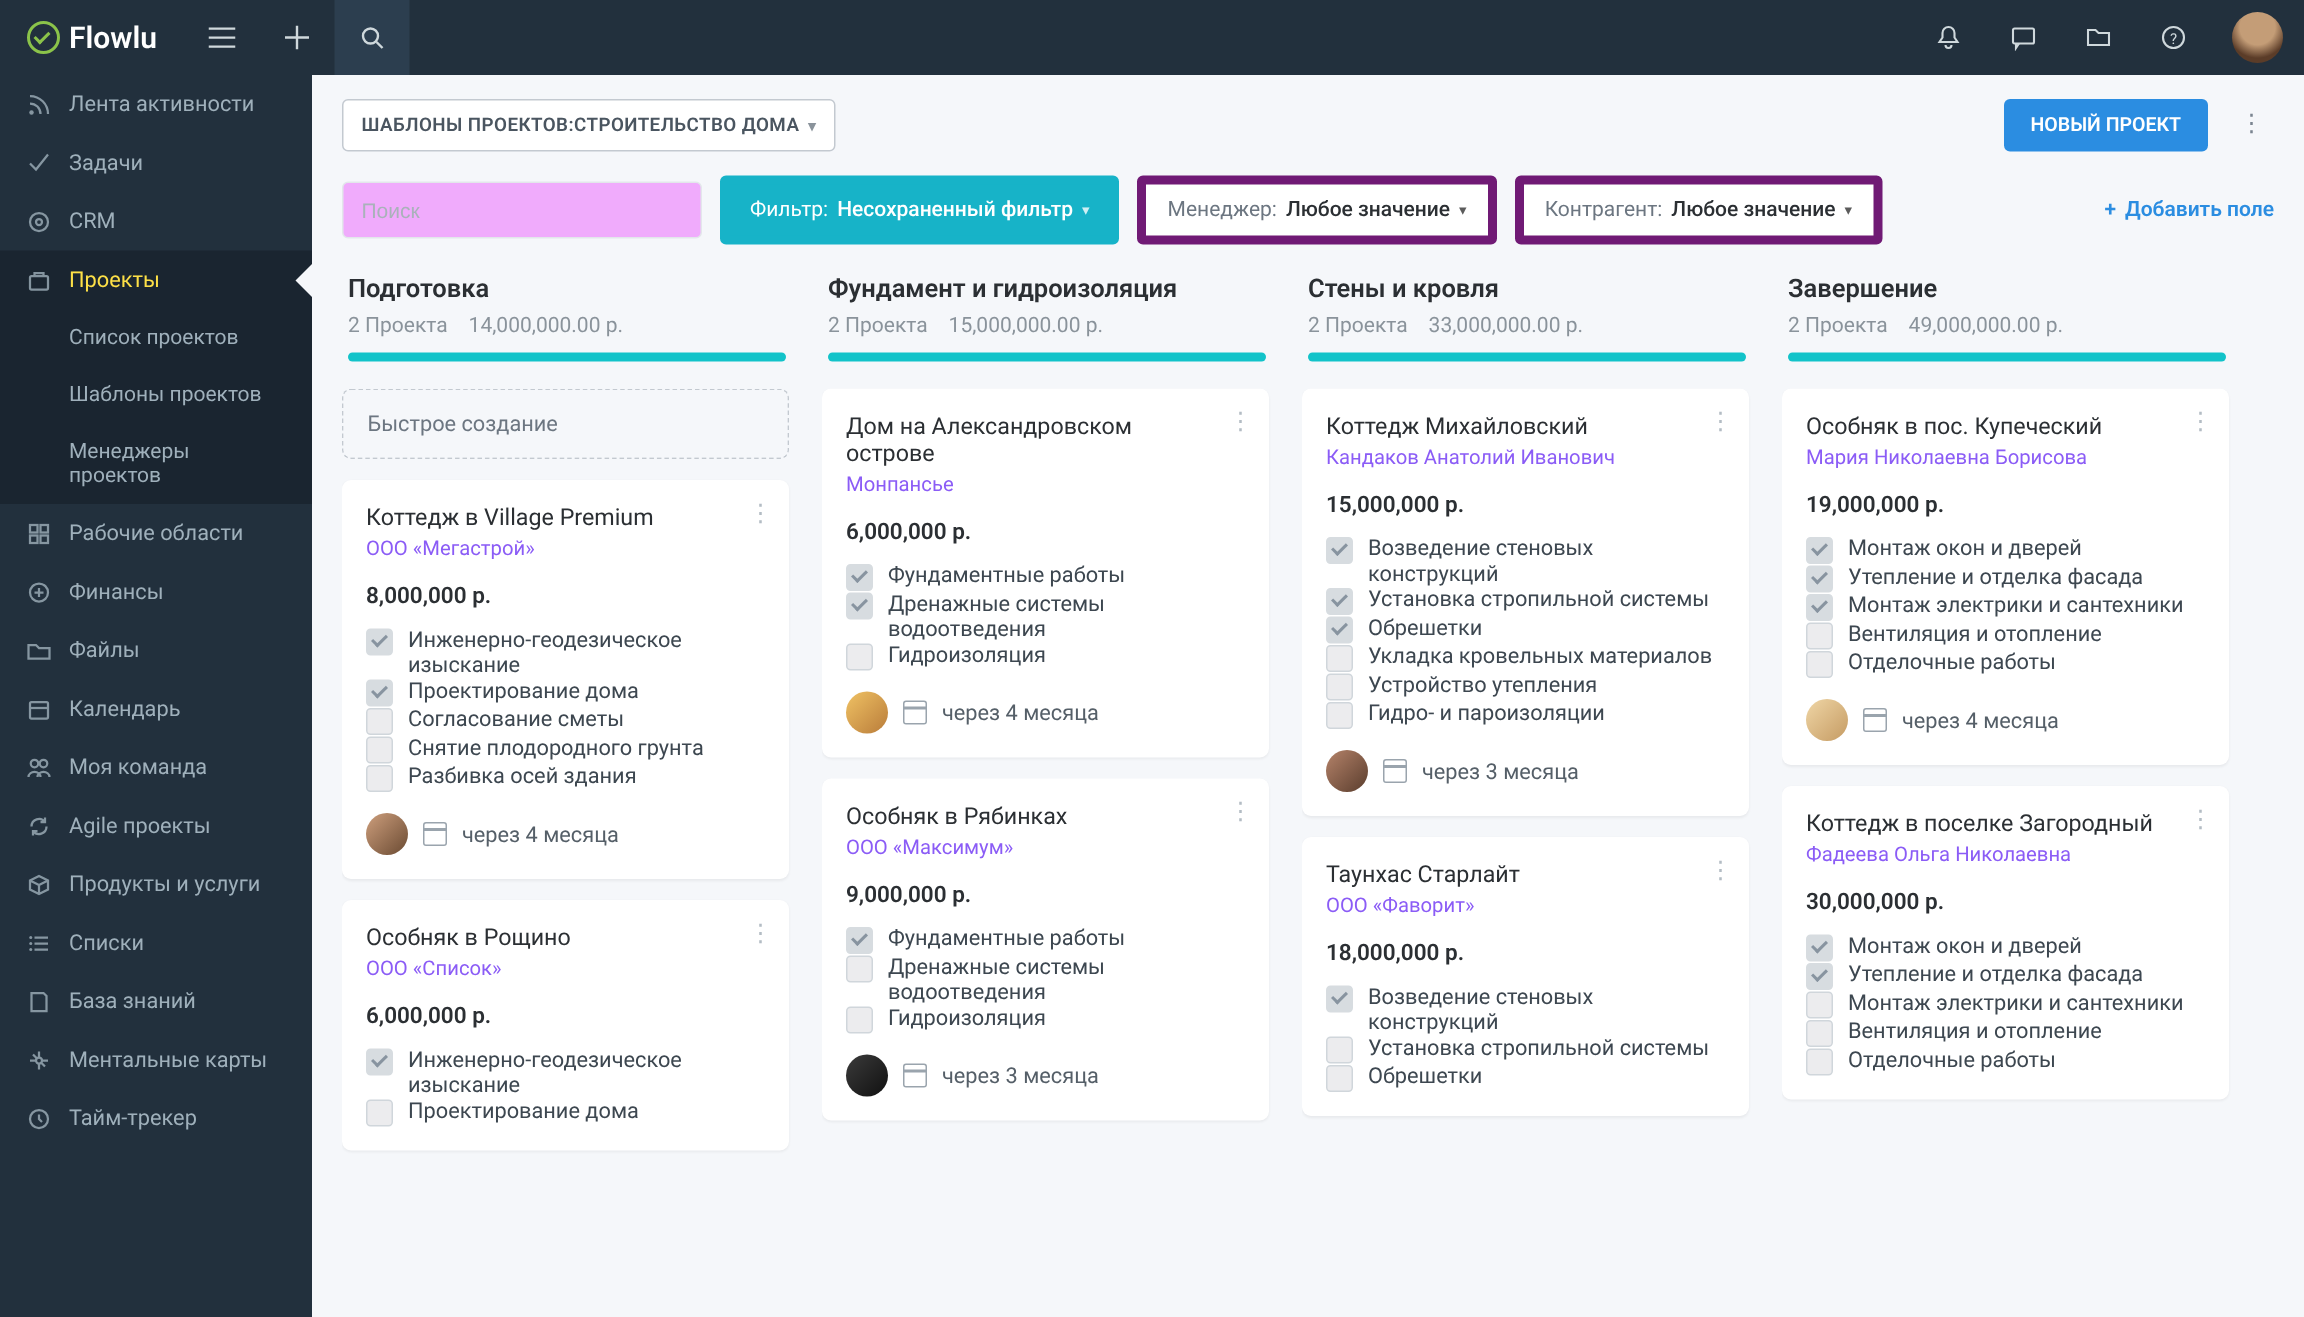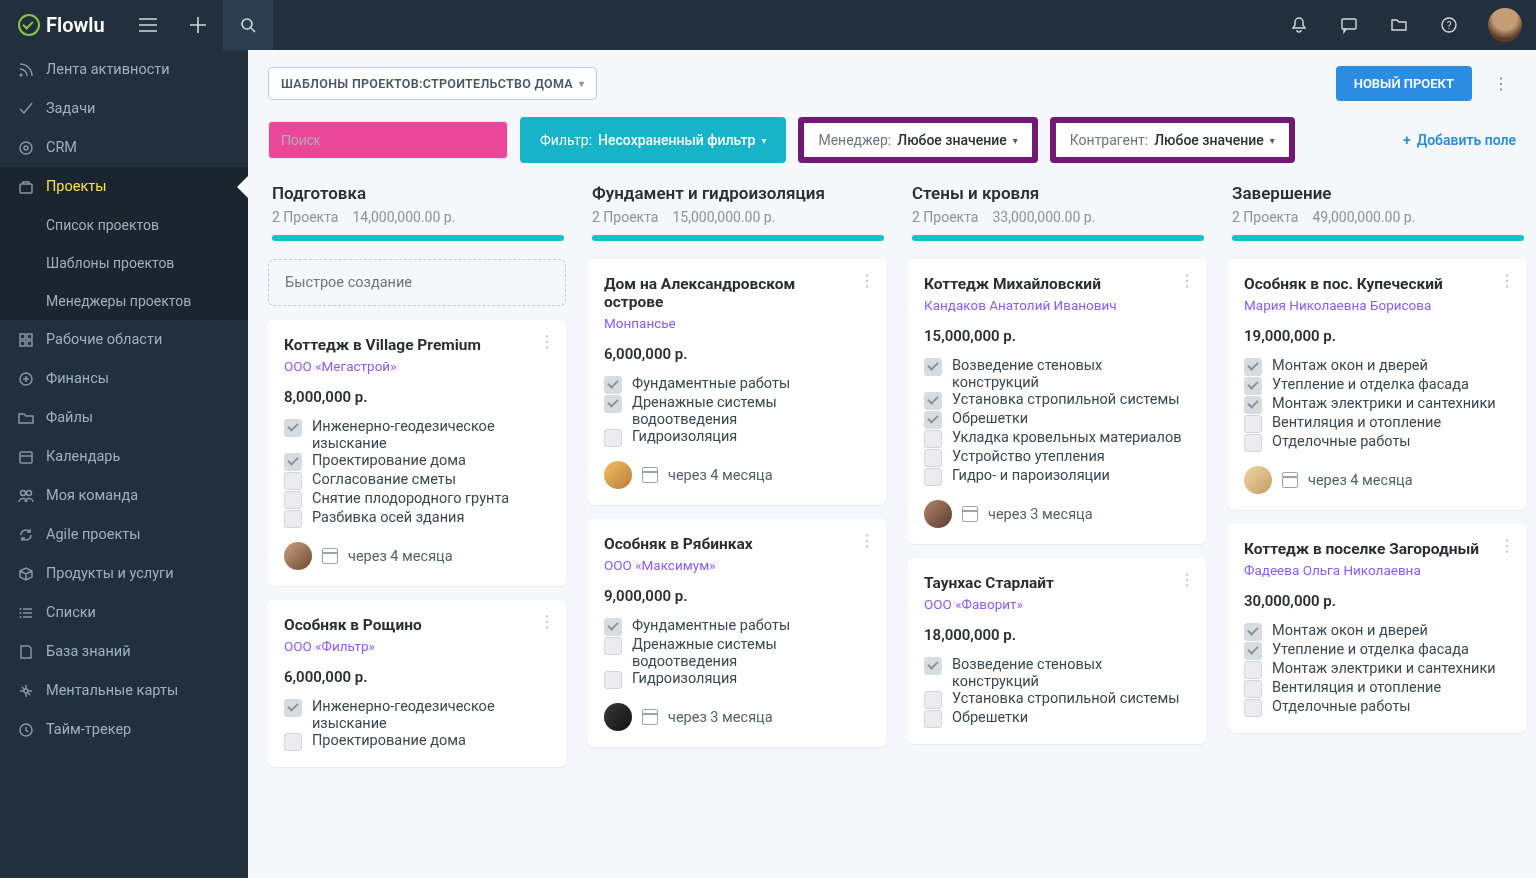--- a/index.html
+++ b/index.html
@@ -8,53 +8,53 @@
 .topbar { height: 50px; background: #22303d; display: flex; align-items: center; color: #cfd8dc; }
 .topbar .logo { display: flex; align-items: center; gap: 6px; padding: 0 18px; height: 50px; }
 .logo-mark { width: 22px; height: 22px; border: 2px solid #8bc34a; border-radius: 50%; position: relative; }
 .logo-mark::after { content: ""; position: absolute; left: 5px; top: 3px; width: 4px; height: 8px; border: solid #8bc34a; border-width: 0 2px 2px 0; transform: rotate(45deg); }
 .logo-text { font-size: 20px; font-weight: 600; color: #fff; }
 .topbar .tb-btn { width: 50px; height: 50px; display: flex; align-items: center; justify-content: center; cursor: pointer; color: #cfd8dc; }
 .topbar .tb-btn.dark { background: #2c3e4f; }
 .topbar .spacer { flex: 1; }
 .topbar .avatar { width: 34px; height: 34px; border-radius: 50%; background: radial-gradient(circle at 50% 30%, #c49d77 0 40%, #5b3c28 70%); margin: 0 14px; }
 .body { flex: 1; display: flex; min-height: 0; }
-.sidebar { width: 248px; background: #22303d; color: #cfd8dc; overflow-y: auto; position: relative; }
+.sidebar { width: 208px; background: #22303d; color: #cfd8dc; overflow-y: auto; position: relative; }
 .sb-item { display: flex; align-items: center; gap: 12px; padding: 11px 18px; font-size: 14.5px; cursor: pointer; color: #9fb0bb; }
 .sb-item .sb-icon { width: 16px; height: 16px; display:flex; align-items:center; justify-content:center; opacity:.8;}
 .sb-item.active { background: #1a2530; color: #fde047; position: relative; }
 .sb-item.active::after { content: ""; position: absolute; right: -1px; top: 50%; transform: translateY(-50%); border: 12px solid transparent; border-right-color: #f5f7fa; }
 .sb-sub { background: #1a2530; }
 .sb-sub .sb-item { padding-left: 46px; font-size: 14px; color:#9fb0bb;}
 .main { flex: 1; display: flex; flex-direction: column; overflow: hidden; }
-.toolbar { padding: 16px 20px 10px 20px; display: flex; align-items: center; gap: 14px; }
+.toolbar { padding: 16px 20px 10px 20px; display: flex; gap: 14px; }
 .chip { border: 1px solid #c3c9d0; border-radius: 4px; padding: 8px 12px; font-size: 12.5px; font-weight: 600; letter-spacing: .3px; color: #4a5560; background: #fff; display:flex; align-items:center; gap:6px; cursor:pointer;}
 .chip .chev { font-size:10px; color:#8a939b;}
 .btn-primary { background: #2b8de1; color: #fff; border-radius: 4px; font-size: 13px; font-weight: 600; padding: 10px 18px; cursor:pointer;}
 .icon-btn { width:30px; height:30px; display:flex; align-items:center; justify-content:center; color:#7a8590; cursor:pointer;}
 .filters { padding: 6px 20px 16px 20px; display: flex; align-items: center; gap: 12px; }
-.search { flex: 0 0 240px; background:#ec4899; border:1px solid #e3e7eb; border-radius:4px; padding:10px 12px; font-size:14px; color:#333;}
+.search { flex: 0 0 240px; background:#f0abfc; border:1px solid #e3e7eb; border-radius:4px; padding:10px 12px; font-size:14px; color:#333;}
 .search::placeholder{color:#a9b2ba;}
 .pill { background:#fff; border:6px solid #701a75; border-radius:4px; padding:9px 14px; font-size:14px; display:flex; align-items:center; gap:6px; cursor:pointer;}
 .pill .label{color:#6c7681;}
 .pill .value{color:#2b2f33; font-weight:500;}
 .pill.teal{ background:#17b3c8; border-color:#17b3c8; color:#fff;}
 .pill.teal .label,.pill.teal .value{color:#fff;}
 .pill .chev{font-size:10px; color:inherit; opacity:.8;}
 .add-field{color:#2b8de1; font-weight:600; cursor:pointer; display:flex; gap:6px; align-items:center; font-size:14px;}
 .board { flex:1; overflow:hidden; display:flex; gap:20px; padding:0 20px 36px 20px;}
 .col { flex: 0 0 300px; display:flex; flex-direction:column; min-width:0;}
 .col-head { padding:4px 4px 8px 4px;}
 .col-title { font-size:17px; font-weight:600; color:#2b2f33;}
 .col-sub { display:flex; gap:14px; margin-top:6px; font-size:14px; color:#8a939b;}
 .col-bar { height:6px; background:#12c3c9; border-radius:3px; margin-top:10px;}
 .col-body { flex:1; overflow-y:auto; margin-top:10px; display:flex; flex-direction:column; gap:14px; padding-right:2px;}
 .quick { border:1.5px dashed #c3c9d0; border-radius:6px; padding:14px 16px; color:#6c7681; font-size:14.5px; cursor:pointer;}
 .card { background:#fff; border-radius:6px; box-shadow:0 1px 2px rgba(0,0,0,.06); padding:16px; position:relative;}
-.card .title { font-size:15.5px; font-weight:700; color:#2b2f33; padding-right:20px;}
+.card .title { font-size:15.5px; font-weight:400; color:#2b2f33; padding-right:20px;}
 .card .subtitle { font-size:13.5px; color:#8b5cf6; margin-top:4px;}
 .card .price { font-size:15px; font-weight:600; color:#2b2f33; margin-top:14px;}
 .card .menu { position:absolute; right:10px; top:12px; color:#b3bcc4; cursor:pointer; font-size:16px; letter-spacing:1px;}
 .tasks { margin-top:12px; display:flex; flex-direction:column; gap:0;}
 .task { display:flex; align-items:flex-start; gap:10px; font-size:14.5px; color:#3d4750;}
 .chk { width:18px; height:18px; border-radius:3px; border:1.5px solid #d0d6db; flex:0 0 18px; margin-top:1px; position:relative; background:#ececee;}
 .chk.done { background:#d7dce0; border-color:#d7dce0;}
 .chk.done::after{content:""; position:absolute; left:5px; top:1px; width:4px; height:8px; border:solid #8894a0; border-width:0 2px 2px 0; transform:rotate(45deg);}
 .card-foot { display:flex; align-items:center; gap:10px; margin-top:14px; color:#555f68; font-size:14.5px;}
 .ava { width:28px; height:28px; border-radius:50%; flex:0 0 28px; background:linear-gradient(135deg,#ce9f7d,#6a4a32);}
@@ -349,21 +349,21 @@
                 </div>
                 <div class="card-foot">
                   <span class="ava a"></span>
                   <span class="cal-icon"></span>
                   <span>через 4 месяца</span>
                 </div>
               </div>
               <div class="card">
                 <div class="menu"><span>⋮</span></div>
                 <div class="title">Особняк в Рощино</div>
-                <div class="subtitle">ООО «Фильтр»</div>
+                <div class="subtitle">ООО «Список»</div>
                 <div class="price">6,000,000 р.</div>
                 <div class="tasks">
                   <div class="task">
                     <span class="chk done"></span>
                     <span>Инженерно-геодезическое изыскание</span>
                   </div>
                   <div class="task">
                     <span class="chk"></span>
                     <span>Проектирование дома</span>
                   </div>

